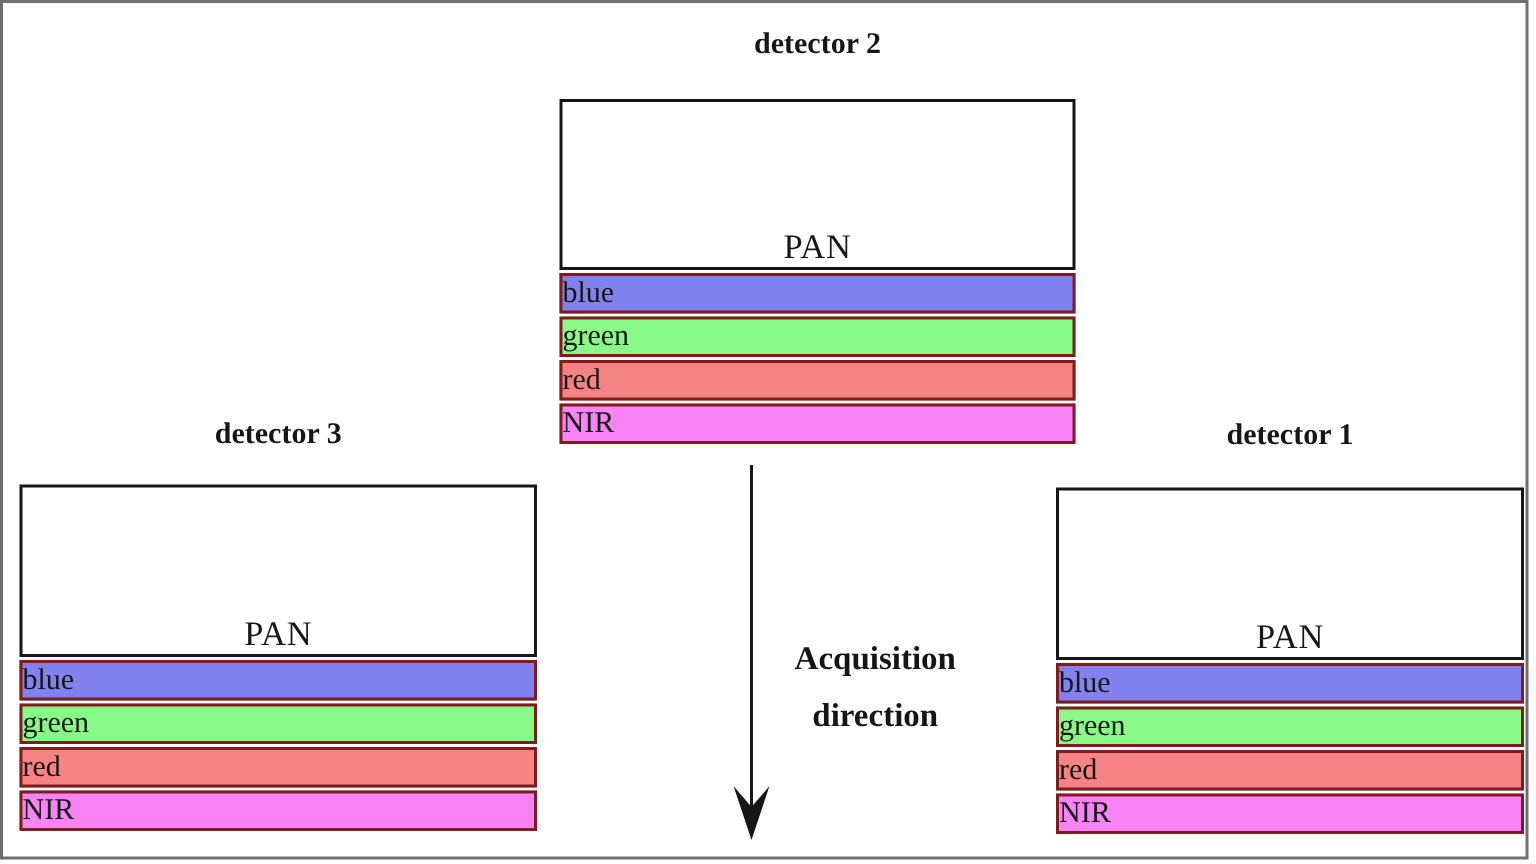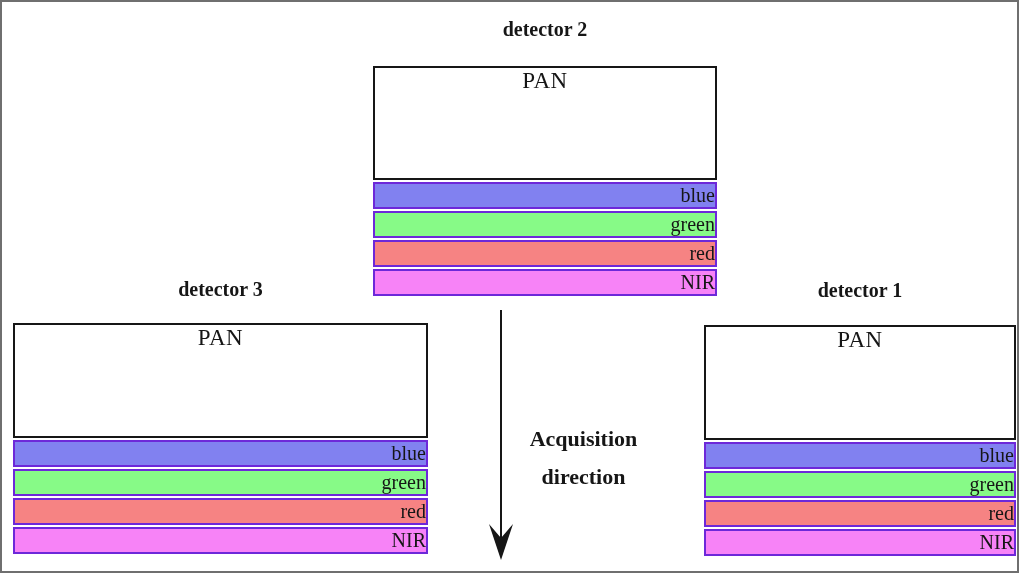--- a/index.html
+++ b/index.html
@@ -37,33 +37,33 @@
     white-space: nowrap;
   }
   .detector-box {
     width: 100%;
   }
   .pan-box {
     box-sizing: border-box;
     border: 2px solid #161616;
     background: #ffffff;
     display: flex;
-    align-items: flex-start;
+    align-items: flex-end;
     justify-content: center;
     font-size: 23px;
     letter-spacing: 0.5px;
   }
   .pan-h114 { height: 114px; }
   .pan-h115 { height: 115px; }
   .band {
     box-sizing: border-box;
-    border: 2px solid #6d28d9;
+    border: 2px solid #7f1d1d;
     height: 27px;
     margin-top: 2px;
-    text-align: right;
+    text-align: left;
     font-size: 20px;
     line-height: 22px;
   }
   .mb24 { margin-bottom: 24px; }
   .mb21 { margin-bottom: 21px; }
   .mb22 { margin-bottom: 22px; }
   .acq-arrow {
     position: absolute;
     left: 488px;
     top: 310px;
@@ -90,21 +90,21 @@
       <div class="pan-box pan-h114">
         <span>PAN</span>
       </div>
       <div class="band" style="background-color: rgb(129, 129, 240);">blue</div>
       <div class="band" style="background-color: rgb(135, 250, 135);">green</div>
       <div class="band" style="background-color: rgb(246, 131, 131);">red</div>
       <div class="band" style="background-color: rgb(247, 131, 247);">NIR</div>
     </div>
   </div>
 
-  <div class="detector" style="left:13px; top:276px; width:415px;">
+  <div class="detector" style="left:13px; top:276px; width:345px;">
     <div class="detector-title mb21">detector 3</div>
     <div class="detector-box">
       <div class="pan-box pan-h115">
         <span>PAN</span>
       </div>
       <div class="band" style="background-color: rgb(129, 129, 240);">blue</div>
       <div class="band" style="background-color: rgb(135, 250, 135);">green</div>
       <div class="band" style="background-color: rgb(246, 131, 131);">red</div>
       <div class="band" style="background-color: rgb(247, 131, 247);">NIR</div>
     </div>

